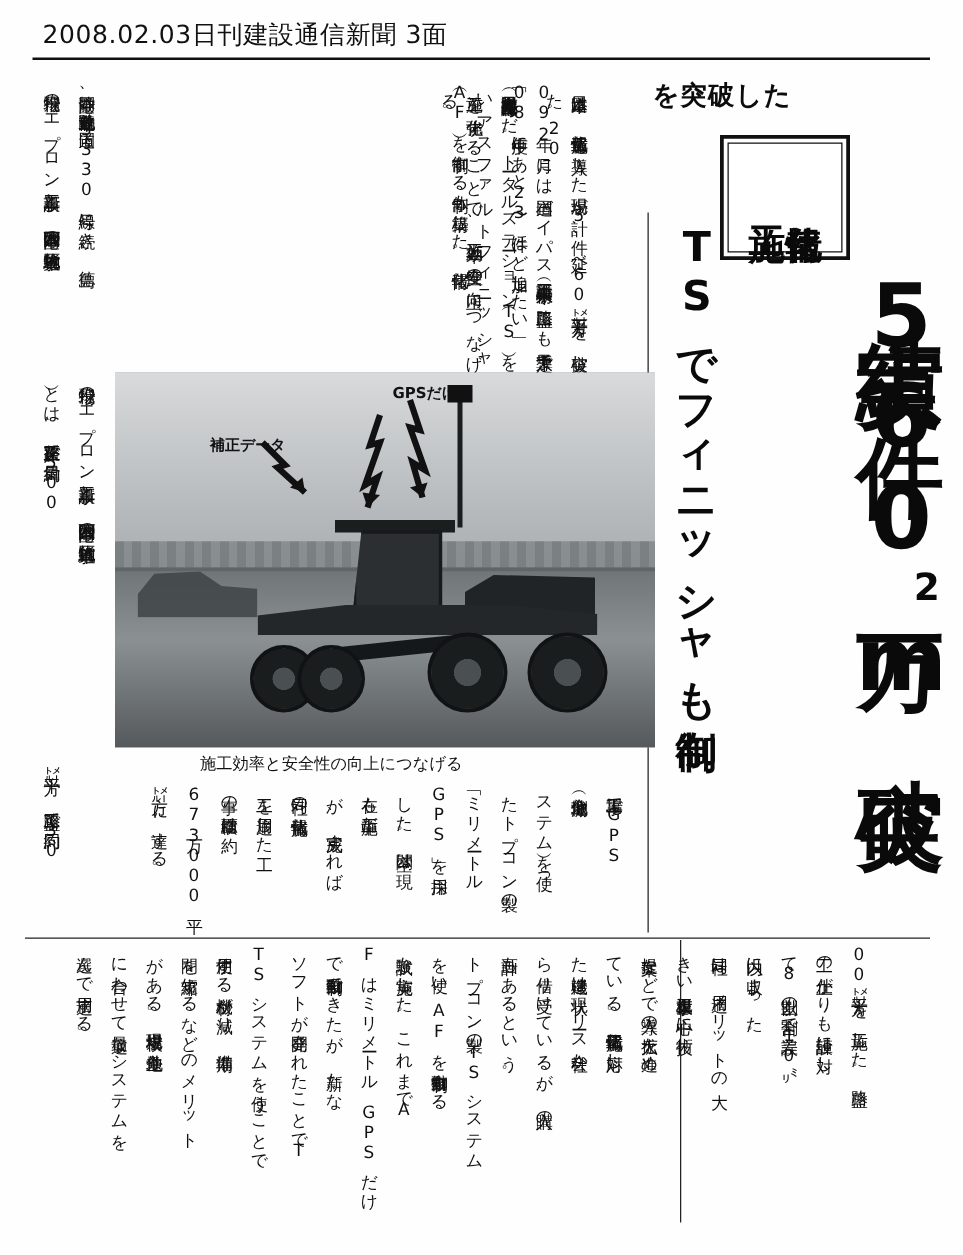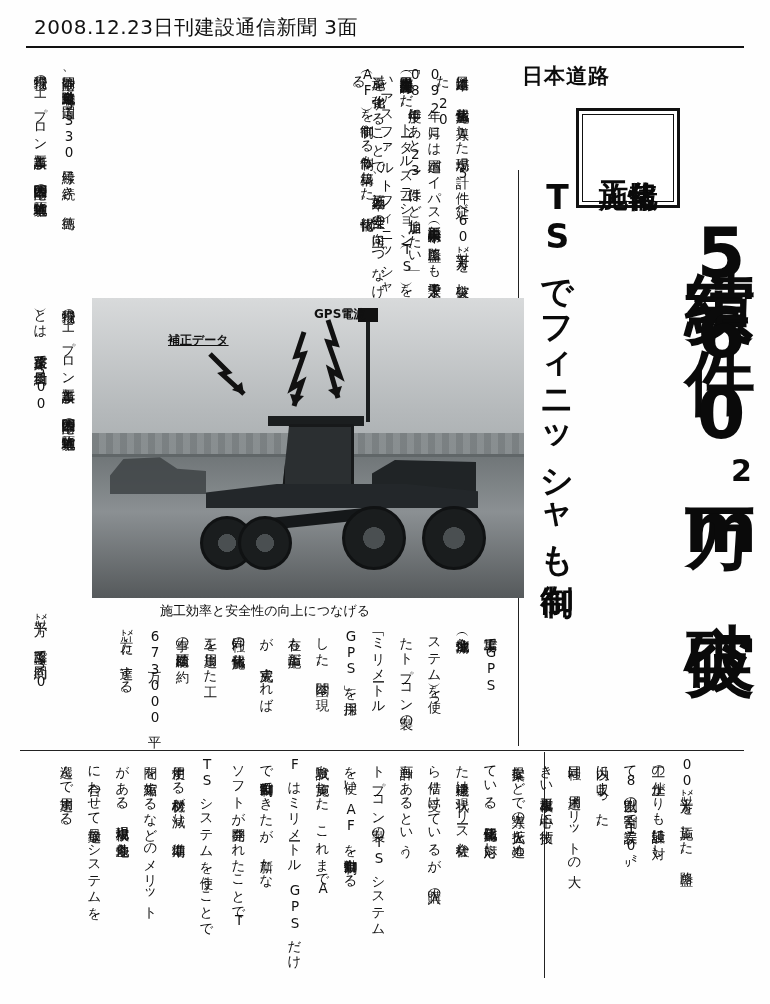--- a/index.html
+++ b/index.html
@@ -281,32 +281,32 @@
     top: 602px;
     font-family: "DejaVu Sans", sans-serif;
     font-size: 13px;
     color: #111;
     white-space: nowrap;
   }
   .label-gps {
     position: absolute; left: 314px; top: 306px;
   }
   .label-corr {
-    position: absolute; left: 168px; top: 332px; text-decoration: underline;
+    position: absolute; left: 168px; top: 348px;
   }
 </style>
 </head>
 <body>
 
 <div class="page">
 
-  <div class="masthead">2008.12.23日刊建設通信新聞 3面</div>
+  <div class="masthead">2008.02.03日刊建設通信新聞 3面</div>
   <div class="rule-top"></div>
 
-  <div class="brand-label">日本道路</div>
+  <div class="brand-label">を突破した</div>
 
   <div class="badge">
     <div class="badge-inner">
       <div class="badge-col">情報化</div>
       <div class="badge-col">施工</div>
     </div>
   </div>
 
   <div class="headline-big"><span>実績5件60万</span><span class="sup">2</span><span>m突破</span></div>
 
@@ -347,21 +347,21 @@
     <svg width="432" height="300" style="position:absolute;left:0;top:0;">
       <path d="M236 22 L244 46 L236 44 L248 78 L238 72 L246 100" stroke="#111" stroke-width="5" fill="none"></path>
       <path d="M212 34 L204 58 L212 56 L200 90 L210 84 L202 108" stroke="#111" stroke-width="5" fill="none"></path>
       <path d="M118 56 L136 74 L130 76 L152 96" stroke="#111" stroke-width="5" fill="none"></path>
       <polygon points="152,96 140,92 150,84" fill="#111"></polygon>
       <polygon points="246,100 236,92 250,88" fill="#111"></polygon>
       <polygon points="202,108 198,96 212,98" fill="#111"></polygon>
     </svg>
   </div>
 
-  <div class="ph-label label-gps">GPS電波</div>
+  <div class="ph-label label-gps">GPSだけ</div>
   <div class="ph-label label-corr">補正データ</div>
   <div class="photo-caption">施工効率と安全性の向上につなげる</div>
 
   <div class="vcol photo-side1">飛行場のエプロン新設工事と、関西国際空港の貨物地区駐車</div>
 
   <div class="vcol" style="left:30px; top:300px; height:300px; width:20px;">）とは、路床整正で日量約500</div>
   <div class="vcol" style="left:30px; top:612px; height:130px; width:20px;">平方㍍、路盤工で同約30</div>
 
   <div class="vcol m1">場工事でGPS</div>
   <div class="vcol m2">（全地球測位シ</div>

